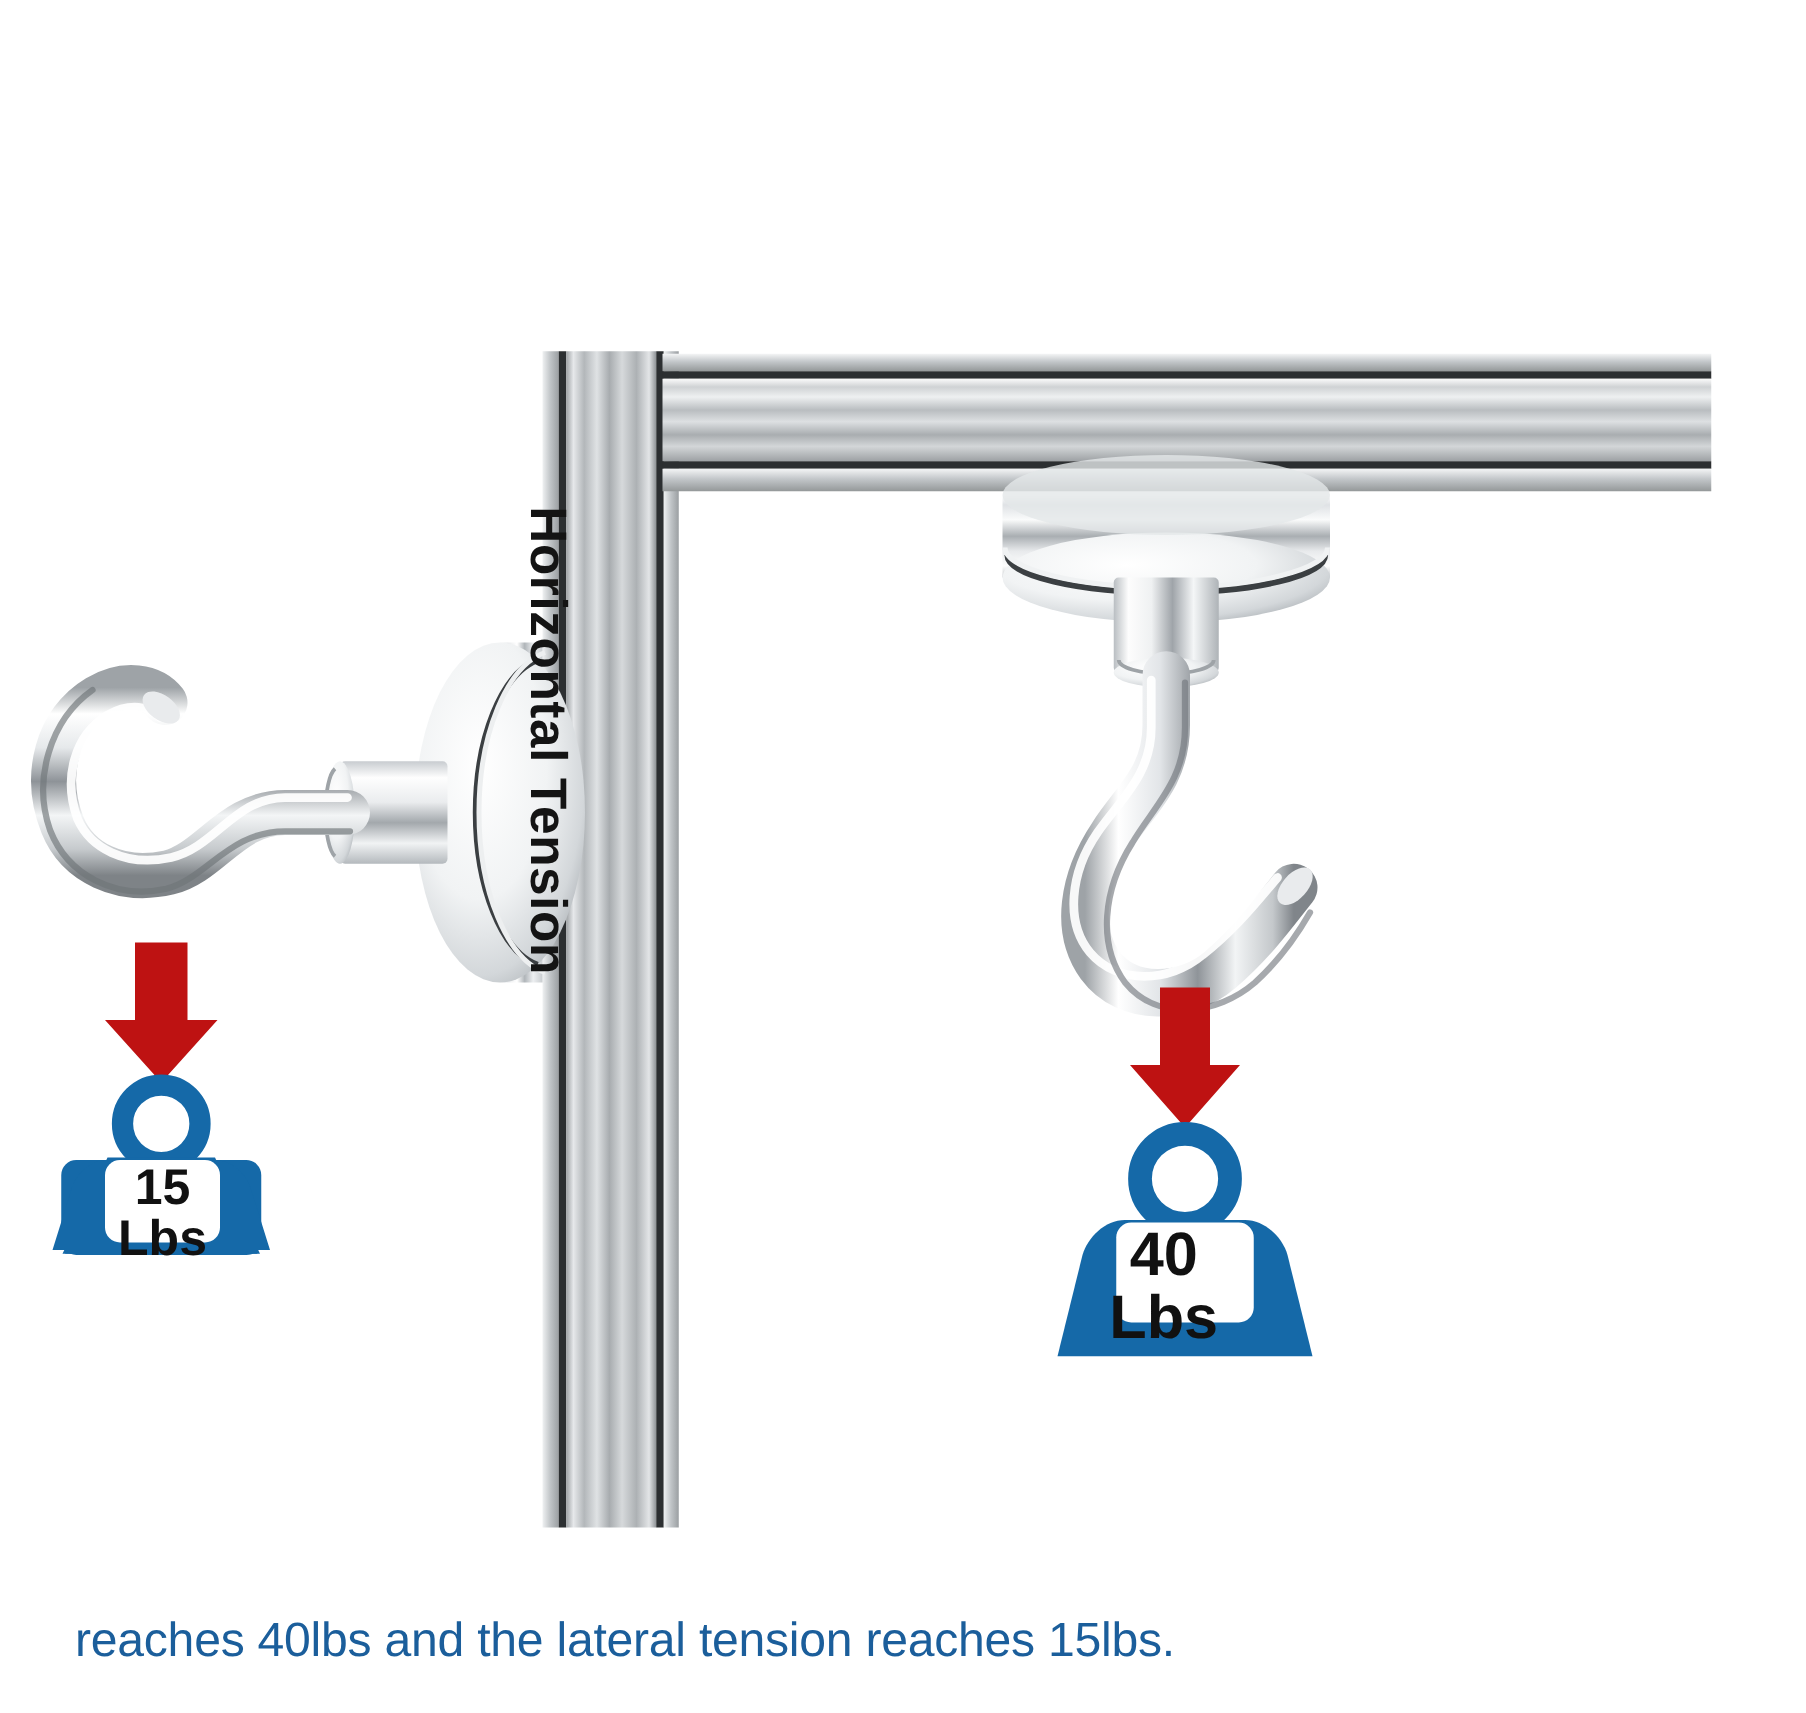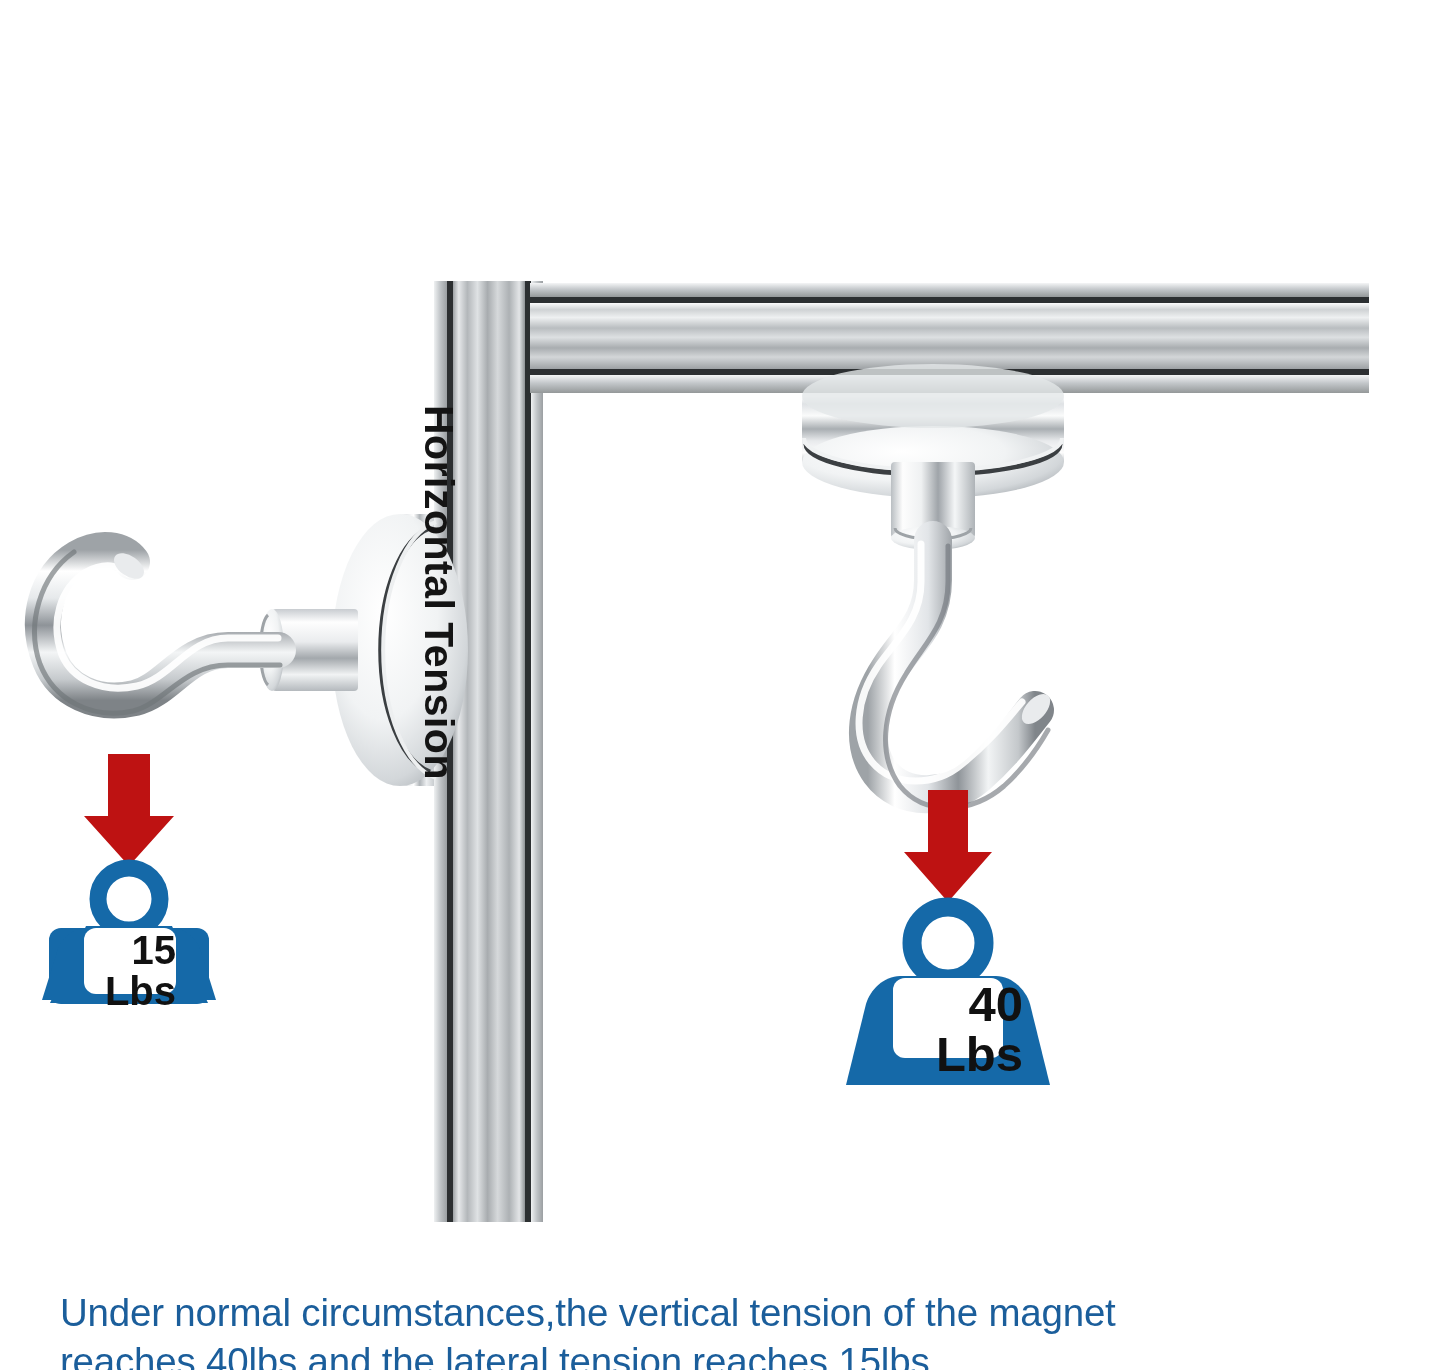--- a/index.html
+++ b/index.html
@@ -71,21 +71,21 @@
     color: #141414;
     letter-spacing: 0.5px;
     white-space: nowrap;
     transform-origin: left top;
     transform: rotate(90deg);
   }
 
   
   .weight-text {
     position: absolute;
-    text-align: right;
+    text-align: center;
     color: #111111;
     font-family: "Liberation Sans", sans-serif;
     font-weight: bold;
     line-height: 1.02;
     white-space: nowrap;
   }
   .weight-text.small { font-size: 40px; }
   .weight-text.big   { font-size: 49px; }
   .weight-text span { display: block; }
 
@@ -330,24 +330,23 @@
     </svg>
 
 
     <div class="bar-label-horizontal">Horizontal Tension</div>
 
     <div class="weight-text small" style="left:84px; top:930px; width:92px;">
       <span>15</span>
       <span>Lbs</span>
     </div>
 
-    <div class="weight-text big" style="left:913px; top:980px; width:110px;">
+    <div class="weight-text big" style="left:876px; top:980px; width:110px;">
       <span>40</span>
       <span>Lbs</span>
     </div>
   </div>
 
   <div class="caption">
-    <div>Under normal circumstances,the vertical tension of the magnet</div>
     <div>reaches 40lbs and the lateral tension reaches 15lbs.</div>
   </div>
 
 </div>
 
 </body></html>

